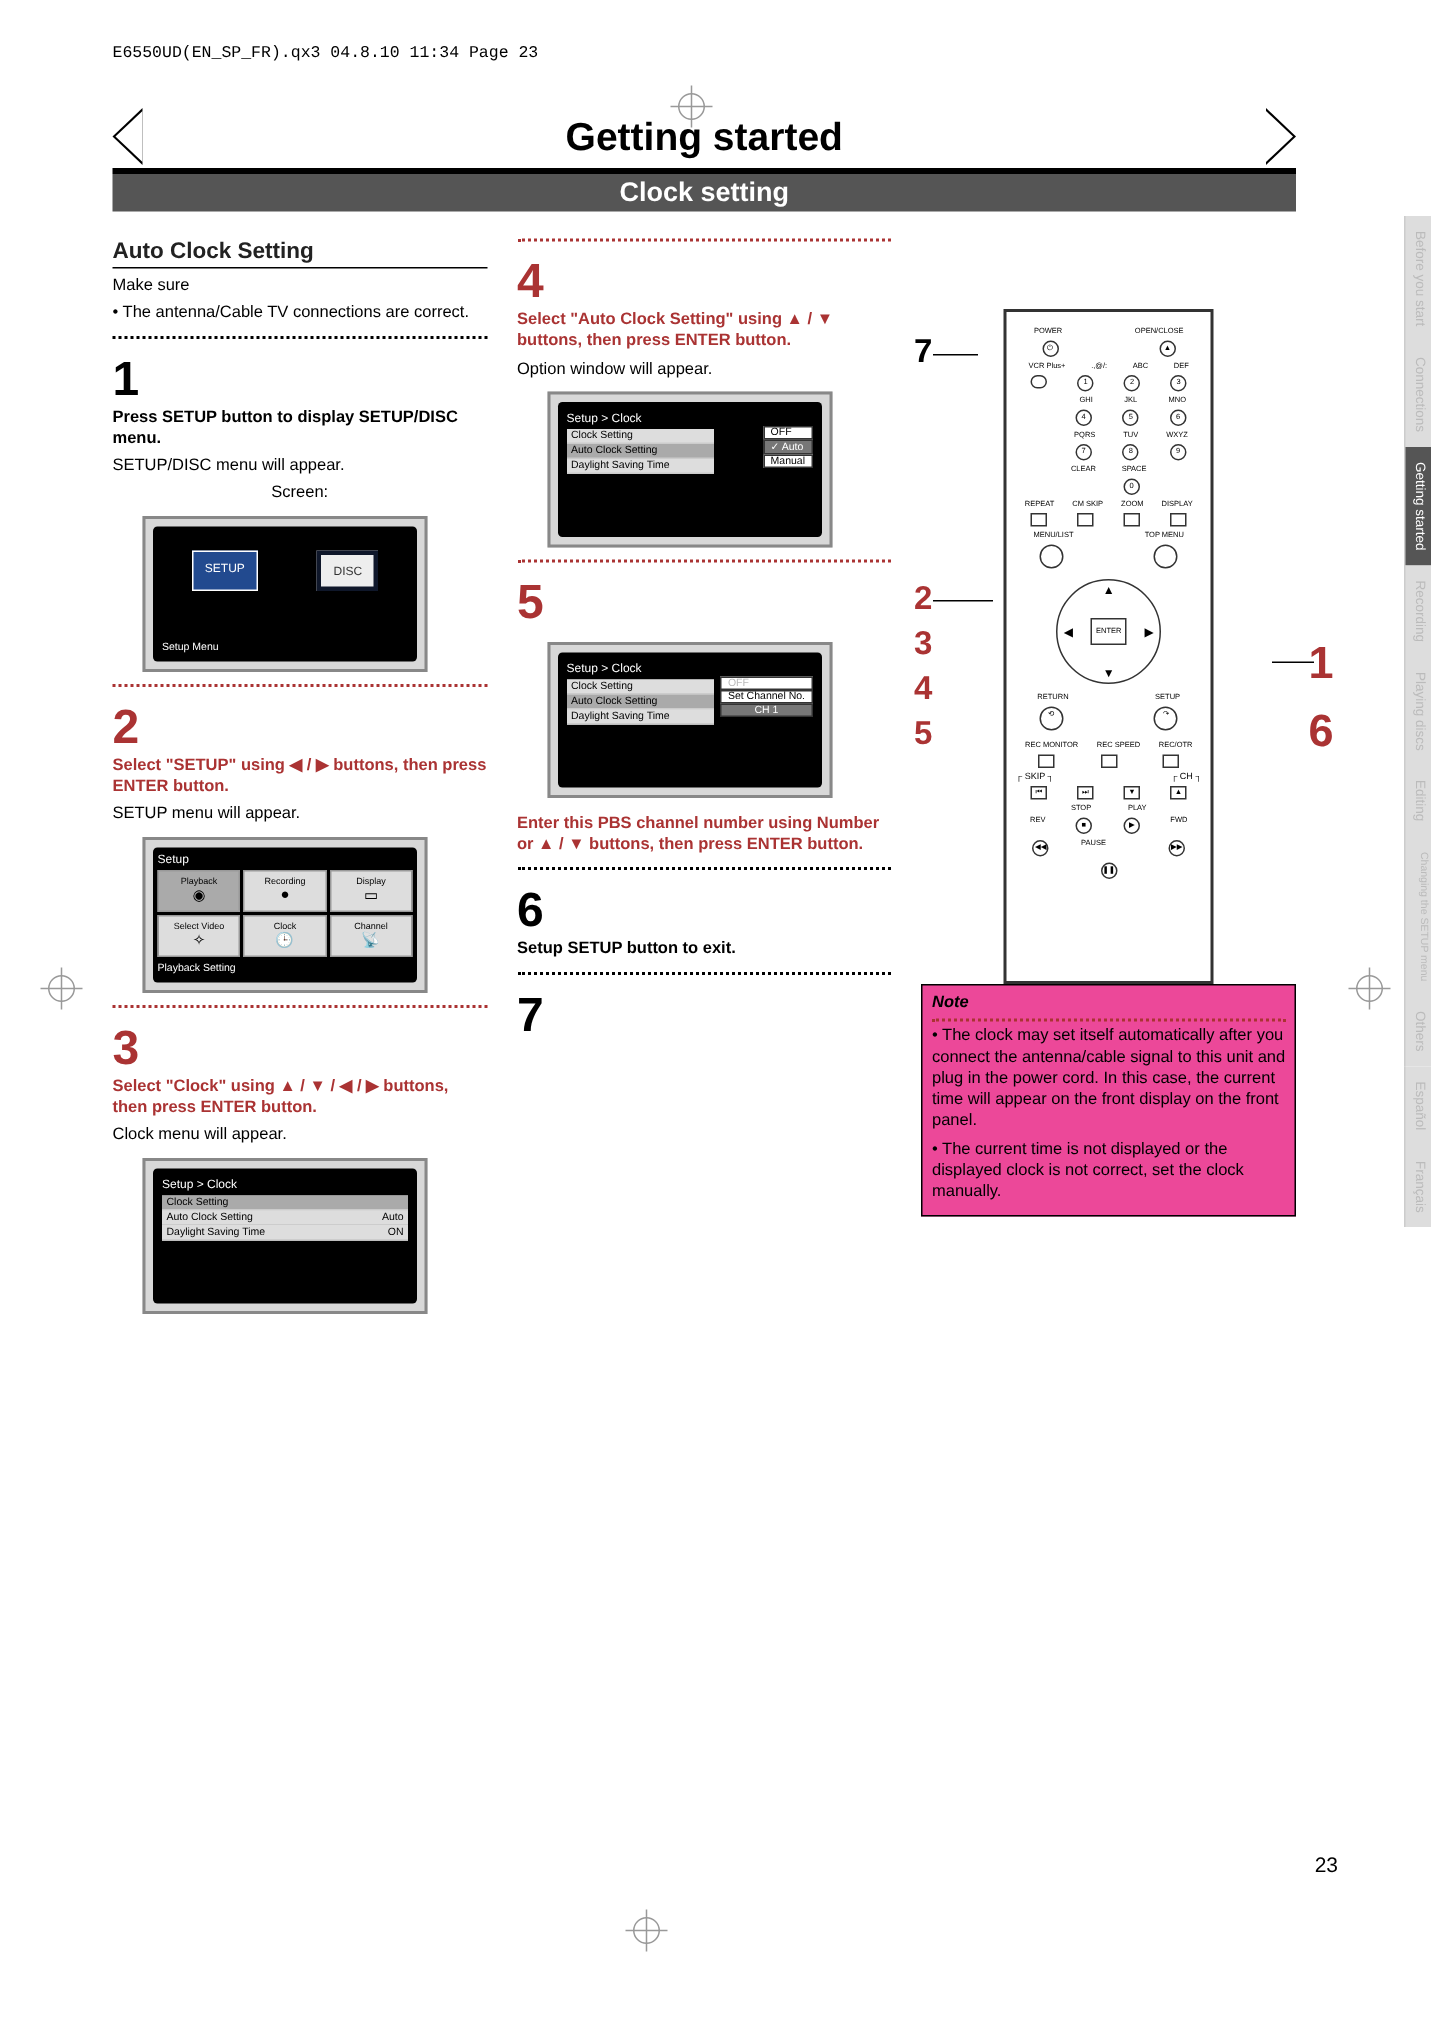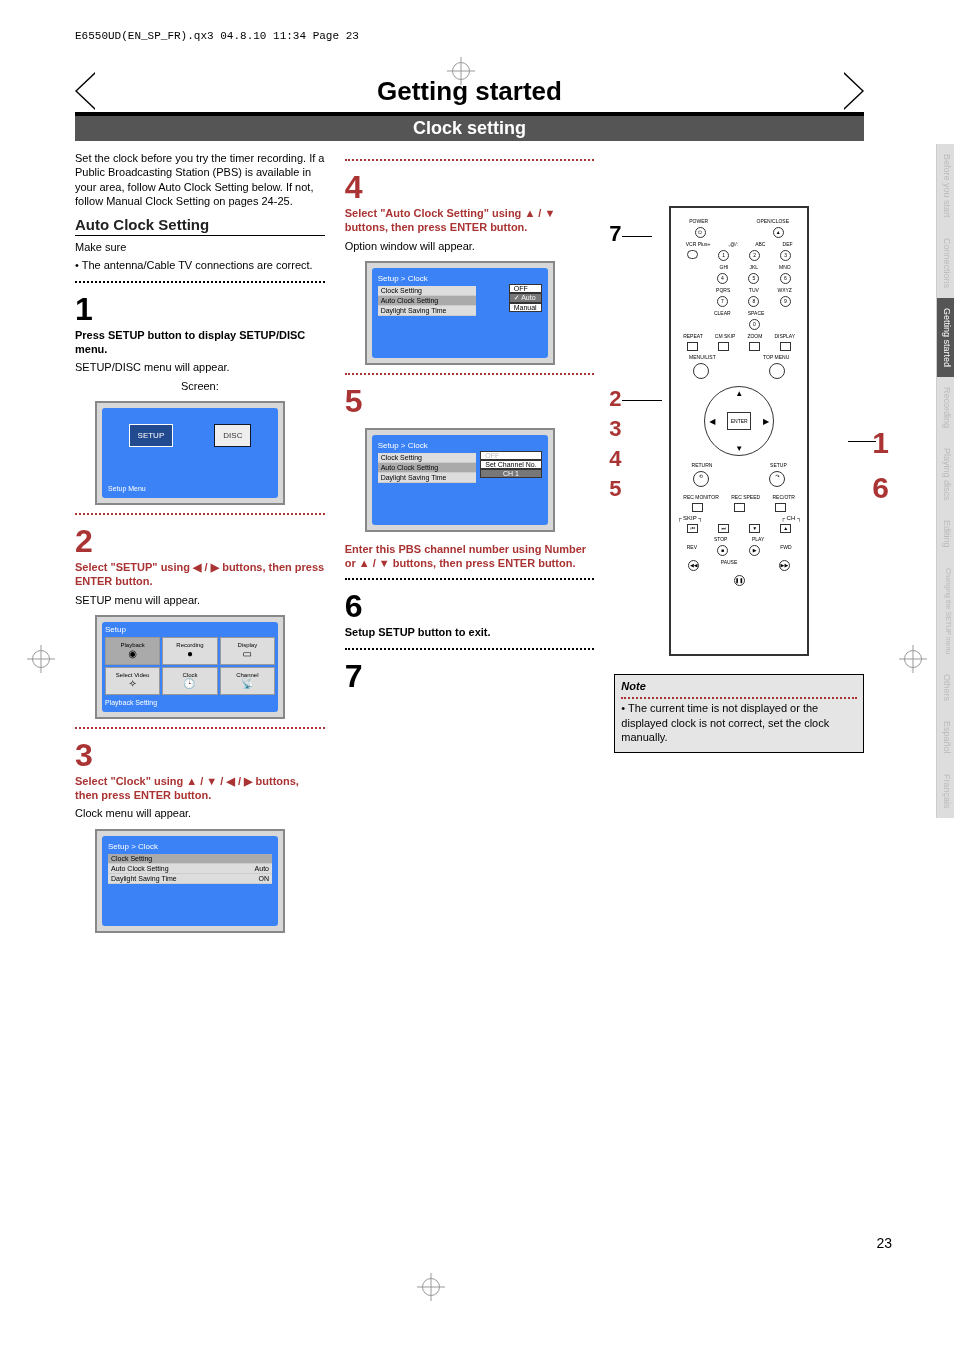--- a/index.html
+++ b/index.html
@@ -23,36 +23,36 @@
     .body { display: flex; gap: 20px; }
     .col { flex: 1; }
     .col p { line-height: 1.3; margin-bottom: 4px; }
     .section-hed { font-size: 15px; font-weight: bold; color: #222; border-bottom: 1px solid #000; padding-bottom: 2px; margin: 8px 0 4px; }
     .big-num { font-size: 32px; font-weight: bold; }
     .dotted { border-top: 2px dotted #000; margin: 8px 0; }
     .dotted-red { border-top: 2px dotted #a33; margin: 8px 0; }
     .red { color: #a33; }
     .bold { font-weight: bold; }
     .screen-box { border: 2px solid #888; background: #d8d8d8; width: 190px; padding: 5px; margin: 8px 0; font-size: 8px; }
-    .screen-inner { background: #3b82f6; padding: 6px; border-radius: 3px; min-height: 90px; position: relative; }
+    .screen-inner { background: #000000; padding: 6px; border-radius: 3px; min-height: 90px; position: relative; }
     .screen-breadcrumb { color: #fff; font-size: 8px; margin-bottom: 3px; }
     .screen-list { background: #fff; }
     .screen-list-item { background: #ddd; padding: 1px 3px; font-size: 7px; display: flex; justify-content: space-between; border-bottom: 1px solid #ccc; }
     .screen-list-item.sel { background: #aaa; }
     .opt-box { border: 1px solid #333; padding: 0 4px; font-size: 7px; background: #fff; white-space: nowrap; }
     .opt-box.sel { background: #777; color: #fff; }
     .remote-col { position: relative; }
     .remote { border: 2px solid #333; width: 140px; height: 450px; margin: 0 auto; position: relative; background: #fff; }
     .remote-content { font-size: 6px; text-align: center; padding: 8px 6px; }
     .rbtn { display: inline-block; width: 11px; height: 11px; border: 1px solid #333; border-radius: 50%; margin: 1px; font-size: 5px; line-height: 9px; }
     .rbtn-sq { display: inline-block; width: 11px; height: 9px; border: 1px solid #333; margin: 1px; font-size: 5px; }
     .dpad { width: 70px; height: 70px; border: 1px solid #333; border-radius: 50%; margin: 6px auto; position: relative; display: flex; align-items: center; justify-content: center; }
     .dpad .enter { width: 24px; height: 18px; border: 1px solid #333; font-size: 5px; display: flex; align-items: center; justify-content: center; }
     .dpad .tri { position: absolute; font-size: 8px; }
-    .note-box { border: 1px solid #000; padding: 4px 6px; margin-top: 18px; background: #e5e5e5; }
+    .note-box { border: 1px solid #000; padding: 4px 6px; background: #ec4899; }
     .note-box .note-title { font-style: italic; font-weight: bold; }
     .side-tabs { position: absolute; right: 0; top: 144px; width: 18px; display: flex; flex-direction: column; }
     .tab { writing-mode: vertical-rl; text-align: center; font-size: 9px; padding: 10px 2px; color: #bbb; background: #ddd; border-left: 1px solid #ccc; }
     .tab.active { background: #555; color: #fff; }
     .pagenum { position: absolute; right: 62px; bottom: 100px; font-size: 14px; }
     .big-red-num { position: absolute; font-size: 30px; font-weight: bold; color: #a33; }
     .callout-num { position: absolute; font-size: 22px; font-weight: bold; }
     .setup-menu-grid { display: grid; grid-template-columns: 1fr 1fr 1fr; gap: 2px; }
     .setup-cell { background: #ddd; border: 1px solid #999; text-align: center; font-size: 6px; padding: 2px; height: 28px; display: flex; flex-direction: column; align-items: center; justify-content: center; }
     .setup-cell.on { background: #aaa; }
@@ -74,37 +74,36 @@
     <span class="arrow-left"></span>
     <span class="title">Getting started</span>
     <span class="arrow-right"></span>
   </div>
   <div class="header-rule"></div>
   <div class="sub-header">Clock setting</div>
 
   <div class="body">
 
     <div class="col">
-      <p>Set the clock before you try the timer recording. If a Public Broadcasting Station (PBS) is available in your area, follow Auto Clock Setting below. If not, follow Manual Clock Setting on pages 24-25.</p>
 
       <div class="section-hed">Auto Clock Setting</div>
       <p>Make sure</p>
       <p>• <span>The antenna/Cable TV connections are correct.</span></p>
 
       <div class="dotted"></div>
       <div class="big-num">1</div>
       <p class="bold">Press SETUP button to display SETUP/DISC menu.</p>
       <p>SETUP/DISC menu will appear.</p>
       <p style="text-align:center">Screen:</p>
 
       <div class="screen-box" style="margin-left:20px">
         <div class="screen-inner">
           <div style="display:flex;justify-content:space-around;margin-top:10px">
             <div style="background:#224a8f;color:#fff;padding:6px 8px;font-size:8px;border:1px solid #fff">SETUP</div>
-            <div style="background:#eee;color:#333;padding:6px 8px;font-size:8px;border:1px solid #0f172a">DISC</div>
+            <div style="background:#eee;color:#333;padding:6px 8px;font-size:8px;border:3px solid #0f172a">DISC</div>
           </div>
           <div style="position:absolute;bottom:6px;left:6px;color:#fff;font-size:7px">Setup Menu</div>
         </div>
       </div>
 
       <div class="dotted-red"></div>
       <div class="big-num red">2</div>
       <p class="bold red">Select "SETUP" using ◀ / ▶ buttons, then press ENTER button.</p>
       <p>SETUP menu will appear.</p>
 
@@ -387,20 +386,21 @@
               <span></span>
               <span class="rbtn">❚❚</span>
               <span></span>
             </div>
         </div>
       </div>
 
       <div class="note-box">
         <p class="note-title">Note</p>
         <div class="dotted-red" style="margin:2px 0"></div>
+        <p>• <span>The clock may set itself automatically after you connect the antenna/cable signal to this unit and plug in the power cord. In this case, the current time will appear on the front display on the front panel.</span></p>
         <p>• <span>The current time is not displayed or the displayed clock is not correct, set the clock manually.</span></p>
       </div>
     </div>
   </div>
 </div>
 
 <div class="side-tabs">
   <div class="tab">Before you start</div>
   <div class="tab">Connections</div>
   <div class="tab active">Getting started</div>

